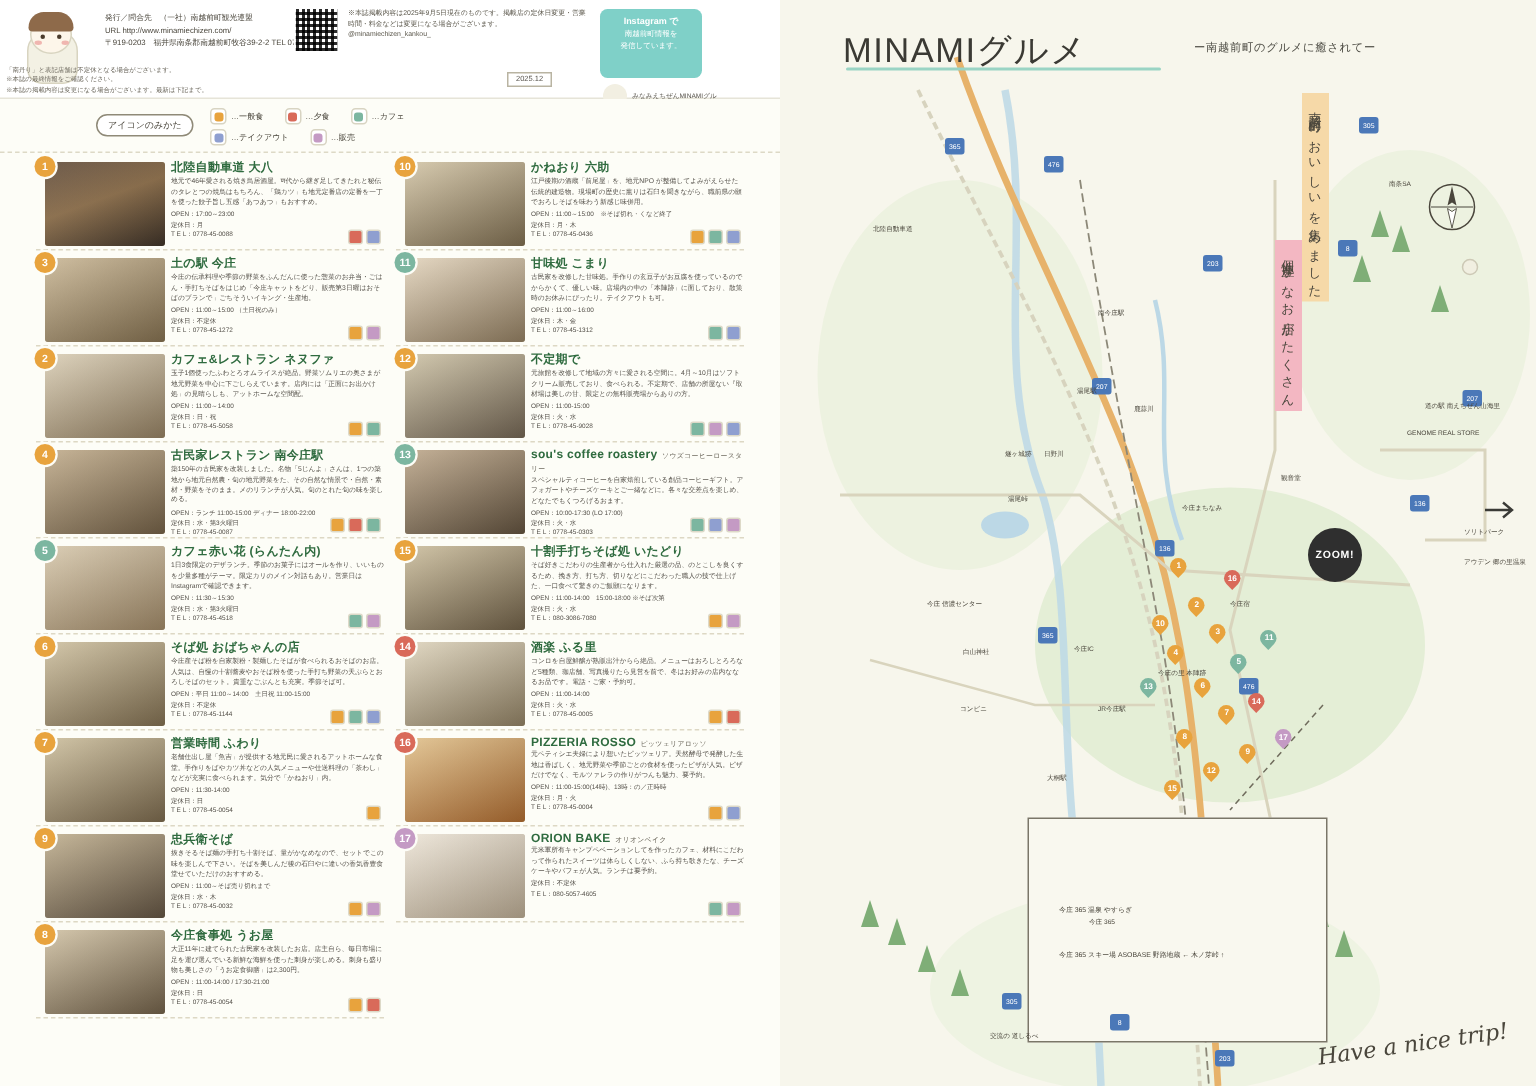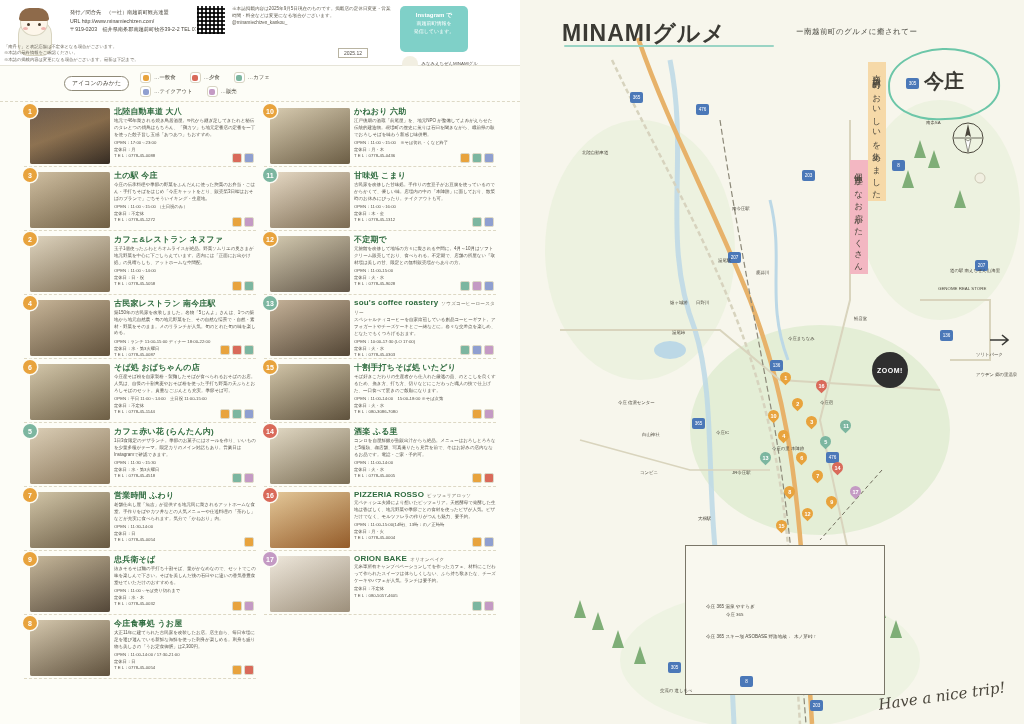--- a/index.html
+++ b/index.html
@@ -135,21 +135,21 @@
   
   .ph { position:absolute; inset:0; }
   .ph::after{ content:""; position:absolute; inset:0; background:linear-gradient(145deg,rgba(255,255,255,.12),rgba(0,0,0,.12)); }
 
   
   .map-panel {
     position:absolute; left:520px; top:0; width:504px; height:724px;
     background:#f7f6ec;
   }
   .map-title {
-    position:absolute; left:42px; top:18px; font-size:23px; font-weight:bold;
+    position:absolute; left:42px; top:18px; font-size:23px; font-weight:normal;
     color:#3b3a34; letter-spacing:1px;
   }
   .map-sub {
     position:absolute; left:276px; top:27px; font-size:7.5px; color:#4b4a42;
     letter-spacing:.5px;
   }
   .title-underline {
     position:absolute; left:44px; top:45px; width:210px; height:2px;
     background:#9ad4c4; border-radius:2px;
   }
@@ -360,52 +360,52 @@
             <div>定休日：水・第3火曜日</div>
             <div>T E L：0778-45-0087</div>
           </div>
           <div class="card-icons">
             <span class="mini-ico" style="background: rgb(232, 163, 61);"></span>
             <span class="mini-ico" style="background: rgb(217, 106, 90);"></span>
             <span class="mini-ico" style="background: rgb(124, 182, 160);"></span>
           </div>
         </div>
         <div class="card">
+          <div class="num-badge" style="background: rgb(124, 182, 160);">5</div>
+          <div class="card-photo">
+            <div class="ph" style="background: linear-gradient(160deg, rgb(214, 199, 171), rgb(154, 132, 100));"></div>
+          </div>
+          <div class="card-name">カフェ赤い花 (らんたん内)</div>
+          <div class="card-desc">1日3食限定のデザランチ。季節のお菓子にはオールを作り、いいものを少量多種がテーマ。限定カリのメイン対話もあり。営業日はInstagramで確認できます。</div>
+          <div class="card-meta">
+            <div>OPEN：11:30～15:30</div>
+            <div>定休日：水・第3火曜日</div>
+            <div>T E L：0778-45-4518</div>
+          </div>
+          <div class="card-icons">
+            <span class="mini-ico" style="background: rgb(124, 182, 160);"></span>
+            <span class="mini-ico" style="background: rgb(196, 154, 196);"></span>
+          </div>
+        </div>
+        <div class="card">
           <div class="num-badge" style="background: rgb(232, 163, 61);">6</div>
           <div class="card-photo">
             <div class="ph" style="background: linear-gradient(160deg, rgb(205, 191, 158), rgb(124, 107, 78));"></div>
           </div>
           <div class="card-name">そば処 おばちゃんの店</div>
           <div class="card-desc">今庄産そば粉を自家製粉・製麺したそばが食べられるおそばのお店。人気は、自慢の十割蕎麦やおそば粉を使った手打ち野菜の天ぷらとおろしそばのセット。貴重なごぶんとも充実。季節そば可。</div>
           <div class="card-meta">
             <div>OPEN：平日 11:00～14:00　土日祝 11:00-15:00</div>
             <div>定休日：不定休</div>
             <div>T E L：0778-45-1144</div>
           </div>
           <div class="card-icons">
             <span class="mini-ico" style="background: rgb(232, 163, 61);"></span>
             <span class="mini-ico" style="background: rgb(124, 182, 160);"></span>
             <span class="mini-ico" style="background: rgb(143, 159, 208);"></span>
-          </div>
-        </div>
-        <div class="card">
-          <div class="num-badge" style="background: rgb(124, 182, 160);">5</div>
-          <div class="card-photo">
-            <div class="ph" style="background: linear-gradient(160deg, rgb(214, 199, 171), rgb(154, 132, 100));"></div>
-          </div>
-          <div class="card-name">カフェ赤い花 (らんたん内)</div>
-          <div class="card-desc">1日3食限定のデザランチ。季節のお菓子にはオールを作り、いいものを少量多種がテーマ。限定カリのメイン対話もあり。営業日はInstagramで確認できます。</div>
-          <div class="card-meta">
-            <div>OPEN：11:30～15:30</div>
-            <div>定休日：水・第3火曜日</div>
-            <div>T E L：0778-45-4518</div>
-          </div>
-          <div class="card-icons">
-            <span class="mini-ico" style="background: rgb(124, 182, 160);"></span>
-            <span class="mini-ico" style="background: rgb(196, 154, 196);"></span>
           </div>
         </div>
         <div class="card">
           <div class="num-badge" style="background: rgb(232, 163, 61);">7</div>
           <div class="card-photo">
             <div class="ph" style="background: linear-gradient(160deg, rgb(203, 189, 155), rgb(118, 101, 74));"></div>
           </div>
           <div class="card-name">営業時間 ふわり</div>
           <div class="card-desc">老舗仕出し屋「魚吉」が提供する地元民に愛されるアットホームな食堂。手作りをばやカツ丼などの人気メニューや仕送料理の「茶わし」などが充実に食べられます。気分で「かねおり」内。</div>
           <div class="card-meta">
@@ -654,24 +654,20 @@
         <rect x="300" y="612" width="14" height="16"></rect>
           <line x1="300" y1="628" x2="300" y2="642"></line>
         <line x1="314" y1="628" x2="314" y2="642"></line>
       </g>
     </svg>
 
     <div class="map-title">MINAMIグルメ</div>
     <div class="title-underline"></div>
     <div class="map-sub">ー南越前町のグルメに癒されてー</div>
 
-    <div class="imajo-heart">
-      <div class="heart-shape"></div>
-      <div class="imajo-text">今庄</div>
-    </div>
 
     <div class="vtext vt1">南越前町のおいしいを集めました</div>
     <div class="vtext vt2">個性豊かなお店がたくさん</div>
 
     <div class="compass">
       <svg viewBox="0 0 36 36" width="36" height="36">
         <circle cx="18" cy="18" r="15" fill="none" stroke="#4a463c" stroke-width="1"></circle>
         <polygon points="18,4 21,17 18,15 15,17" fill="#4a463c"></polygon>
         <polygon points="18,32 21,19 18,21 15,19" fill="#fff" stroke="#4a463c" stroke-width=".6"></polygon>
         <line x1="4" y1="18" x2="32" y2="18" stroke="#4a463c" stroke-width=".8"></line>

